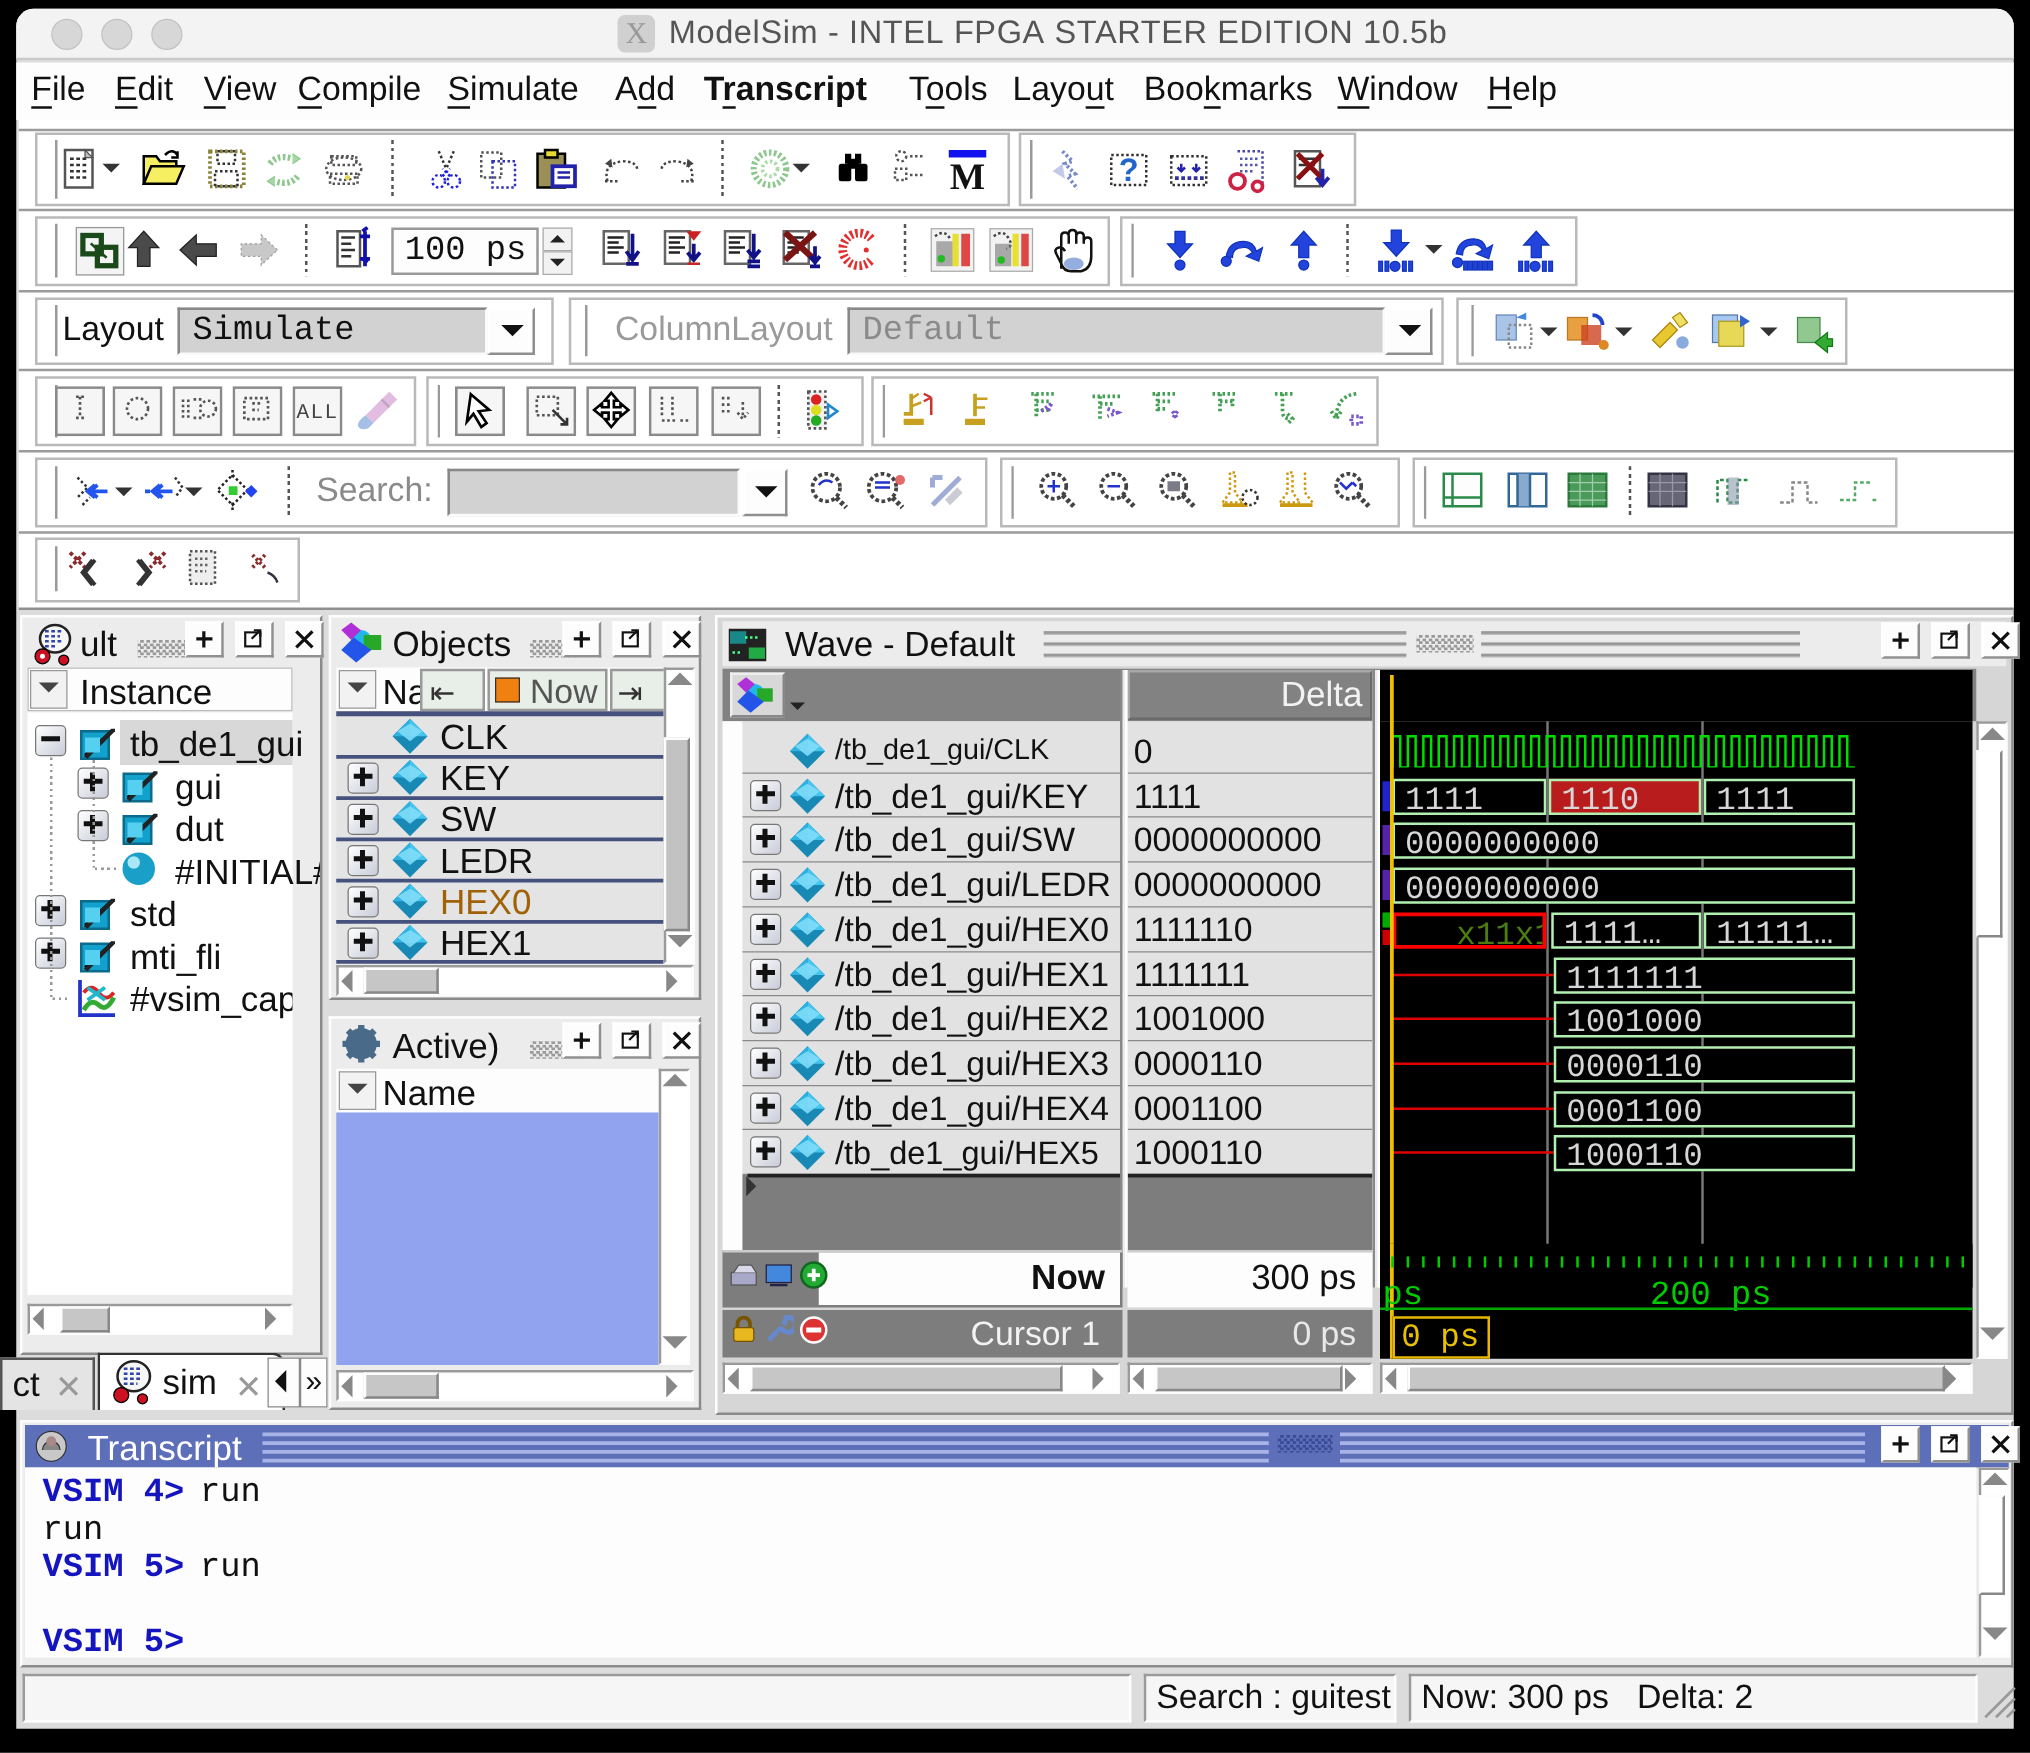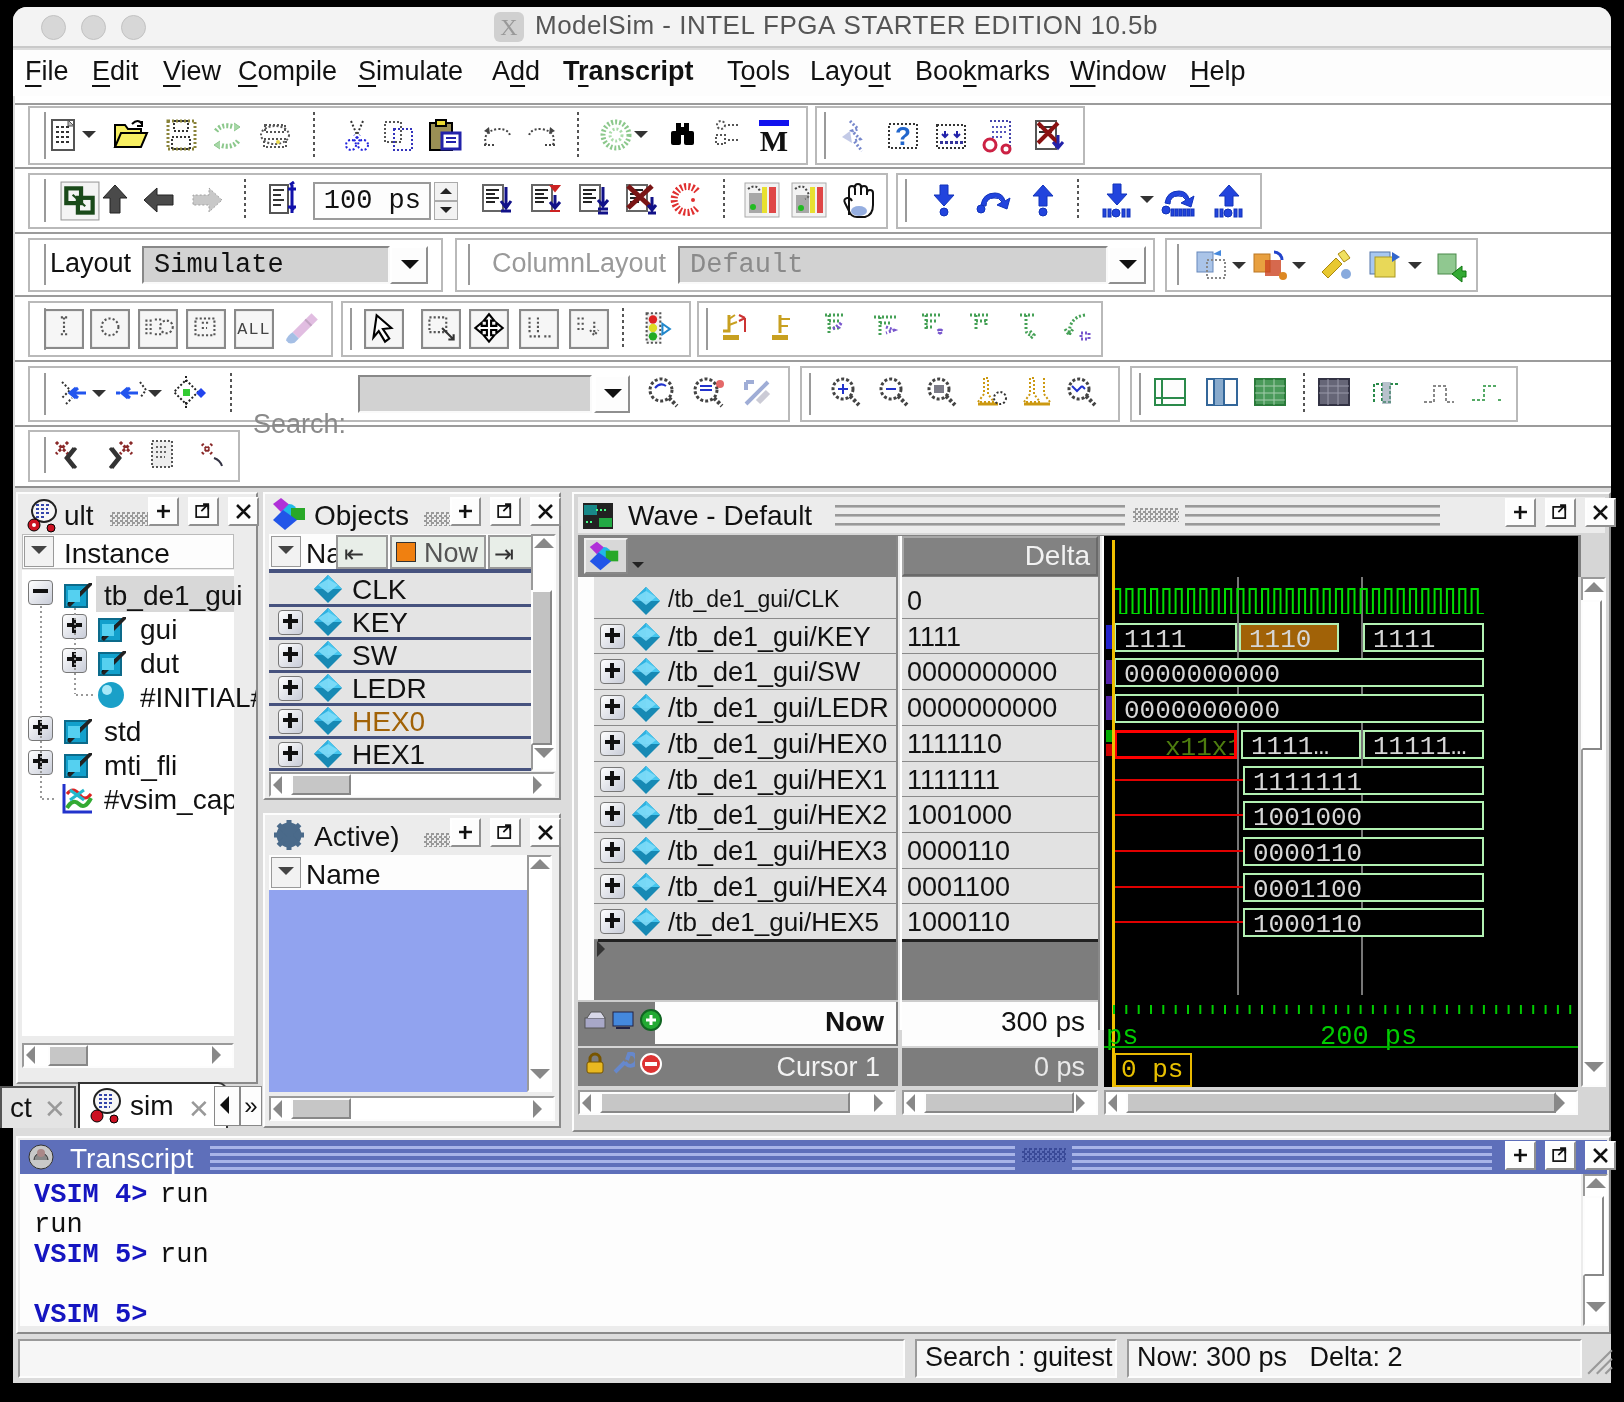--- a/index.html
+++ b/index.html
@@ -513,21 +513,21 @@
       <path d="M28 8 l6 8 -6 8" stroke="#333" stroke-width="2" fill="none" stroke-dasharray="2,2"></path>
     </svg></div>
 <div class="caret" style="left:148px;top:390px;"></div>
 <div class="ic" style="left:170px;top:374px;width:38px;height:38px"><svg viewBox="0 0 38 38">
       <path d="M16 6 L28 18 L16 30 L4 18 Z" stroke="#222" stroke-width="2" fill="none" stroke-dasharray="2,2"></path>
       <rect x="13" y="15" width="7" height="7" fill="#33cc33"></rect>
       <path d="M31 14 l5 5 -5 5 -5 -5 z" fill="#2244ee"></path>
       <path d="M16 2 v6 m0 20 v6" stroke="#222" stroke-dasharray="2,2" stroke-width="2"></path>
     </svg></div>
 <div class="sep" style="left:230px;top:373px;height:42px;"></div>
-<div class="abs" style="left:253px;top:377px;font-size:27px;color:#8a8a8a;margin-top:32px;">Search:</div>
+<div class="abs" style="left:253px;top:377px;font-size:27px;color:#8a8a8a;">Search:</div>
 <div class="abs sunk" style="left:358px;top:375px;width:234px;height:38px;"></div>
 <div class="abs white3d" style="left:594px;top:375px;width:36px;height:38px;"></div>
 <div class="atl" style="left:604px;top:389px;border:9px solid transparent;border-top-color:#111;border-bottom-width:0;"></div>
 <div class="ic" style="left:645px;top:374px;width:38px;height:38px"><svg viewBox="0 0 38 38">
       <ellipse cx="16" cy="16" rx="11" ry="11" fill="none" stroke="#444" stroke-width="3" stroke-dasharray="3,2"></ellipse>
       <path d="M24 24 l8 8" stroke="#444" stroke-width="4" stroke-dasharray="3,2"></path>
       <path d="M10 14 q5 -6 11 -2" stroke="#2233cc" stroke-width="2" fill="none"></path>
     </svg></div>
 <div class="ic" style="left:690px;top:374px;width:38px;height:38px"><svg viewBox="0 0 38 38">
       <ellipse cx="16" cy="16" rx="11" ry="11" fill="none" stroke="#444" stroke-width="3" stroke-dasharray="3,2"></ellipse>
@@ -1060,21 +1060,21 @@
 <div class="abs" style="left:896px;top:536px;width:6px;height:494px;background:#ececec;border-left:2px solid #888;border-right:2px solid #fff;"></div>
 <div class="abs" style="left:1098px;top:536px;width:6px;height:494px;background:#ececec;border-left:2px solid #888;border-right:2px solid #fff;"></div>
 <div class="abs" style="left:1237px;top:577px;width:2px;height:420px;background:#777;"></div>
 <div class="abs" style="left:1361px;top:577px;width:2px;height:420px;background:#777;"></div>
 <svg class="abs" style="left:1114px;top:587px;width:370px;height:27px;" viewBox="0 0 370 27" preserveAspectRatio="none">
     <path d="M0.0 27 V2 h6.2 V27 h6.1 M12.3 27 V2 h6.2 V27 h6.1 M24.7 27 V2 h6.2 V27 h6.1 M37.0 27 V2 h6.2 V27 h6.1 M49.3 27 V2 h6.2 V27 h6.1 M61.6 27 V2 h6.2 V27 h6.1 M74.0 27 V2 h6.2 V27 h6.1 M86.3 27 V2 h6.2 V27 h6.1 M98.6 27 V2 h6.2 V27 h6.1 M111.0 27 V2 h6.2 V27 h6.1 M123.3 27 V2 h6.2 V27 h6.1 M135.6 27 V2 h6.2 V27 h6.1 M148.0 27 V2 h6.2 V27 h6.1 M160.3 27 V2 h6.2 V27 h6.1 M172.6 27 V2 h6.2 V27 h6.1 M184.9 27 V2 h6.2 V27 h6.1 M197.3 27 V2 h6.2 V27 h6.1 M209.6 27 V2 h6.2 V27 h6.1 M221.9 27 V2 h6.2 V27 h6.1 M234.3 27 V2 h6.2 V27 h6.1 M246.6 27 V2 h6.2 V27 h6.1 M258.9 27 V2 h6.2 V27 h6.1 M271.3 27 V2 h6.2 V27 h6.1 M283.6 27 V2 h6.2 V27 h6.1 M295.9 27 V2 h6.2 V27 h6.1 M308.2 27 V2 h6.2 V27 h6.1 M320.6 27 V2 h6.2 V27 h6.1 M332.9 27 V2 h6.2 V27 h6.1 M345.2 27 V2 h6.2 V27 h6.1 M357.6 27 V2 h6.2 V27 h6.1" fill="none" stroke="#00dd00" stroke-width="2"></path>
   </svg>
 <div class="abs" style="left:1114px;top:623px;width:123px;height:29px;border:2px solid #b2f0b2;background:#000;overflow:hidden;">
     <span style="position:absolute;left:8px;top:0px;font-size:26px;color:#d6d6d6;font-family:Liberation Mono,monospace;white-space:nowrap;">1111</span>
   </div>
-<div class="abs" style="left:1239px;top:623px;width:100px;height:29px;border:2px solid #b2f0b2;background:#a16207;overflow:hidden;">
+<div class="abs" style="left:1239px;top:623px;width:122px;height:29px;border:2px solid #b2f0b2;background:#b91c1c;overflow:hidden;">
     <span style="position:absolute;left:8px;top:0px;font-size:26px;color:#d6d6d6;font-family:Liberation Mono,monospace;white-space:nowrap;">1110</span>
   </div>
 <div class="abs" style="left:1363px;top:623px;width:121px;height:29px;border:2px solid #b2f0b2;background:#000;overflow:hidden;">
     <span style="position:absolute;left:8px;top:0px;font-size:26px;color:#d6d6d6;font-family:Liberation Mono,monospace;white-space:nowrap;">1111</span>
   </div>
 <div class="abs" style="left:1114px;top:658px;width:370px;height:29px;border:2px solid #b2f0b2;background:#000;overflow:hidden;">
     <span style="position:absolute;left:8px;top:0px;font-size:26px;color:#d6d6d6;font-family:Liberation Mono,monospace;white-space:nowrap;">0000000000</span>
   </div>
 <div class="abs" style="left:1114px;top:694px;width:370px;height:29px;border:2px solid #b2f0b2;background:#000;overflow:hidden;">
     <span style="position:absolute;left:8px;top:0px;font-size:26px;color:#d6d6d6;font-family:Liberation Mono,monospace;white-space:nowrap;">0000000000</span>

